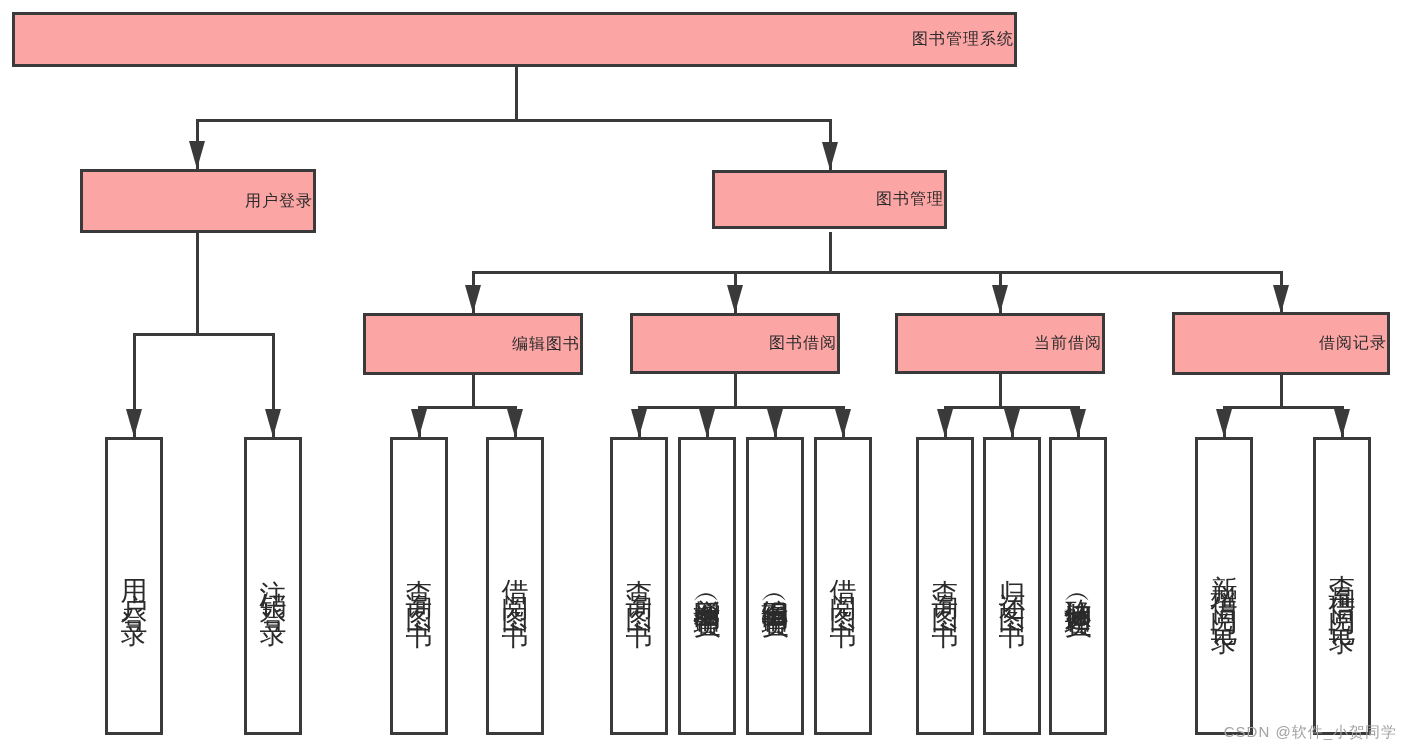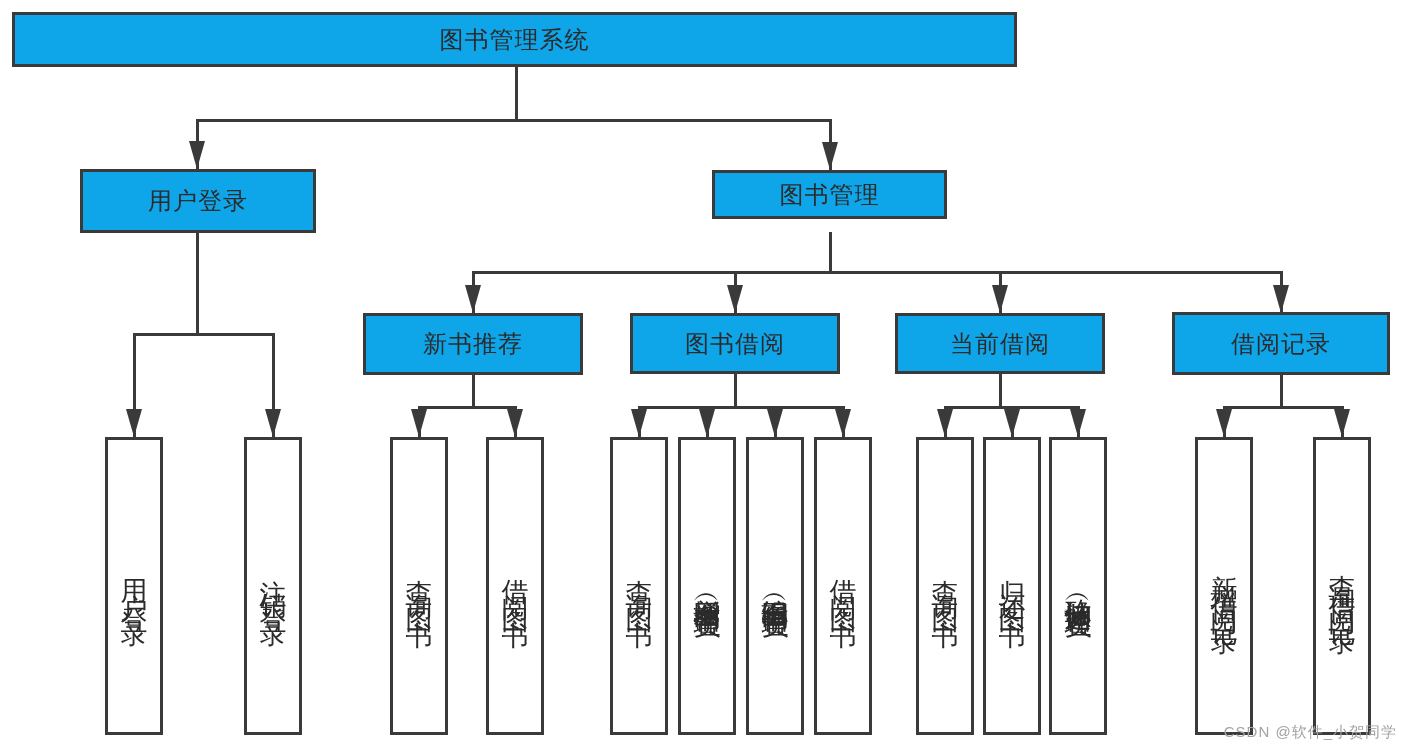--- a/index.html
+++ b/index.html
@@ -11,26 +11,26 @@
   .canvas{
     position:relative;
     width:1405px;
     height:747px;
     background:#ffffff;
     overflow:hidden;
   }
   .box{
     position:absolute;
     border:3px solid var(--line);
-    background:#0ea5e9;
+    background:#fca5a5;
     display:flex;
     align-items:center;
-    justify-content:center;
+    justify-content:flex-end;
     color:var(--text);
-    font-size:24px;
+    font-size:16px;
     letter-spacing:1px;
     box-sizing:border-box;
     z-index:2;
   }
   .leaf{
     position:absolute;
     border:3px solid var(--line);
     background:#ffffff;
     display:flex;
     align-items:center;
@@ -83,21 +83,21 @@
 
   <div class="vline" style="left:196px;top:119px;height:50px;"></div>
   <div class="arrowhead" style="left:189px;top:141px;"></div>
 
   <div class="vline" style="left:829px;top:119px;height:51px;"></div>
   <div class="arrowhead" style="left:822px;top:142px;"></div>
 
   <div class="box" style="left:80px;top:169px;width:236px;height:64px;">
     <span>用户登录</span>
   </div>
-  <div class="box" style="left:712px;top:170px;width:235px;height:49px;">
+  <div class="box" style="left:712px;top:170px;width:235px;height:59px;">
     <span>图书管理</span>
   </div>
 
   <div class="vline" style="left:196px;top:232px;height:103px;"></div>
   <div class="hline" style="left:133px;top:333px;width:142px;"></div>
   <div class="vline" style="left:133px;top:333px;height:104px;"></div>
   <div class="arrowhead" style="left:126px;top:409px;"></div>
   <div class="vline" style="left:272px;top:333px;height:104px;"></div>
   <div class="arrowhead" style="left:265px;top:409px;"></div>
 
@@ -106,21 +106,21 @@
   <div class="vline" style="left:472px;top:271px;height:42px;"></div>
   <div class="arrowhead" style="left:465px;top:285px;"></div>
   <div class="vline" style="left:734px;top:271px;height:42px;"></div>
   <div class="arrowhead" style="left:727px;top:285px;"></div>
   <div class="vline" style="left:999px;top:271px;height:42px;"></div>
   <div class="arrowhead" style="left:992px;top:285px;"></div>
   <div class="vline" style="left:1280px;top:271px;height:42px;"></div>
   <div class="arrowhead" style="left:1273px;top:285px;"></div>
 
   <div class="box" style="left:363px;top:313px;width:220px;height:62px;">
-    <span>新书推荐</span>
+    <span>编辑图书</span>
   </div>
   <div class="box" style="left:630px;top:313px;width:210px;height:61px;">
     <span>图书借阅</span>
   </div>
   <div class="box" style="left:895px;top:313px;width:210px;height:61px;">
     <span>当前借阅</span>
   </div>
   <div class="box" style="left:1172px;top:312px;width:218px;height:63px;">
     <span>借阅记录</span>
   </div>

